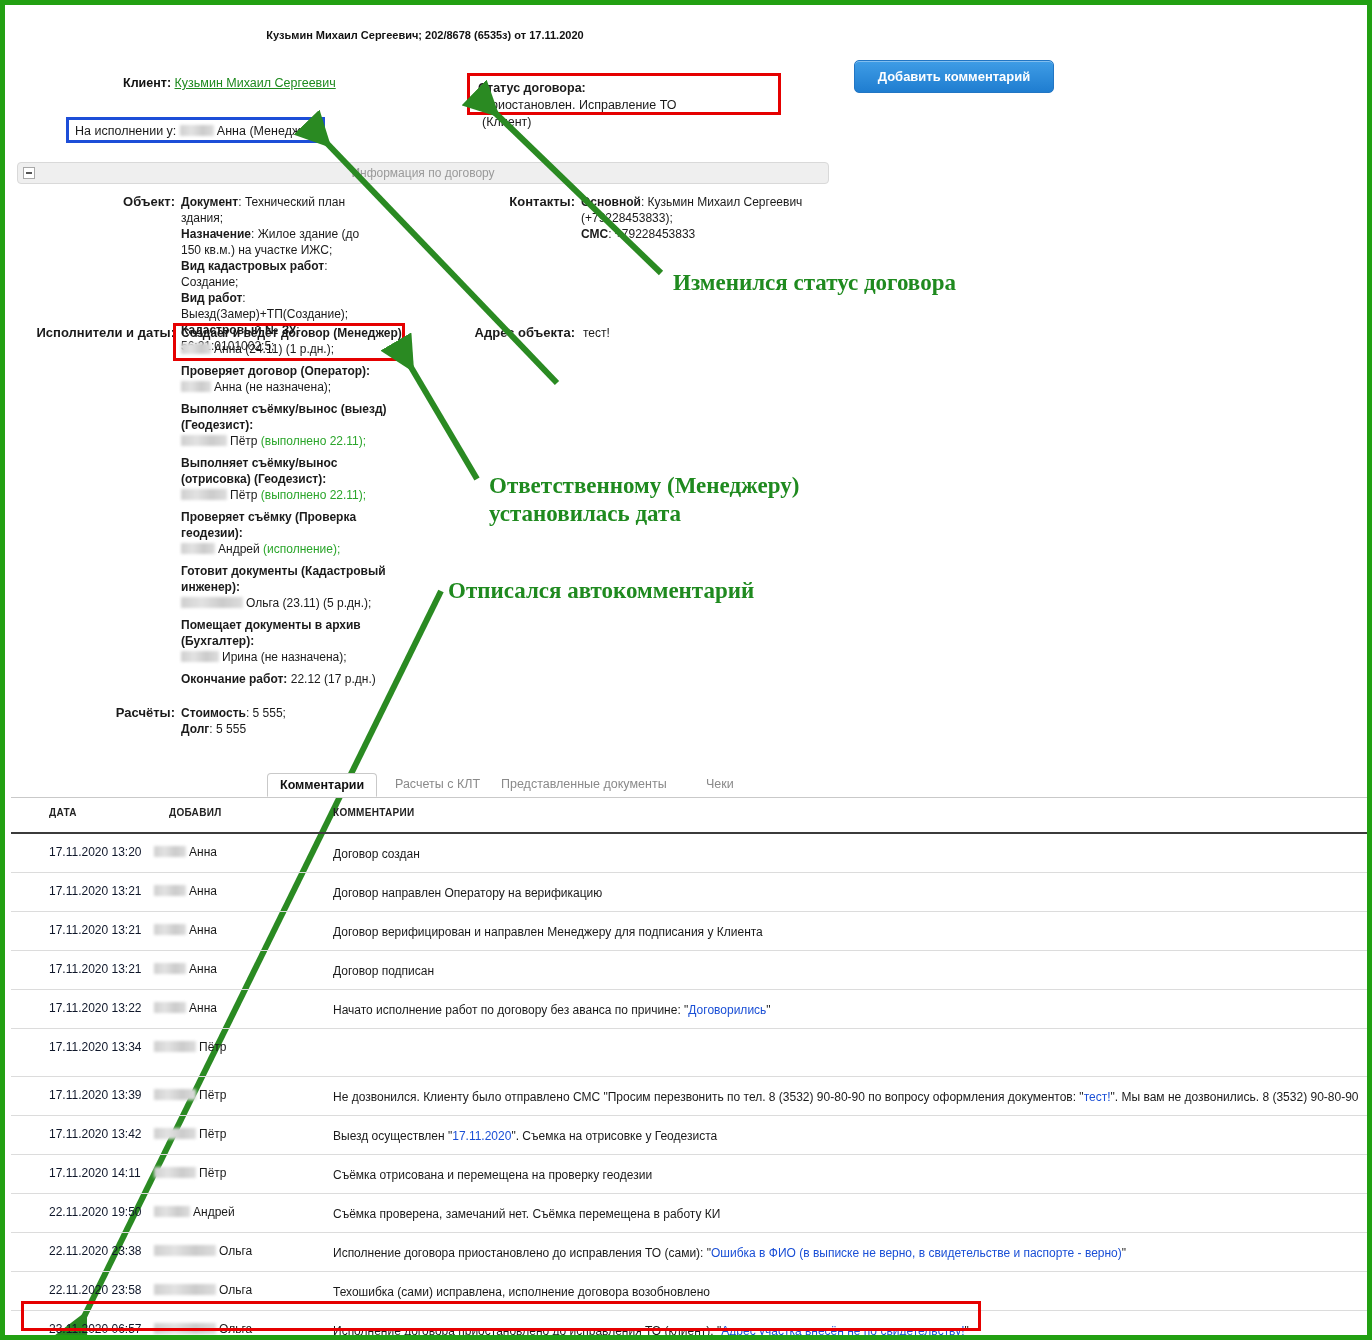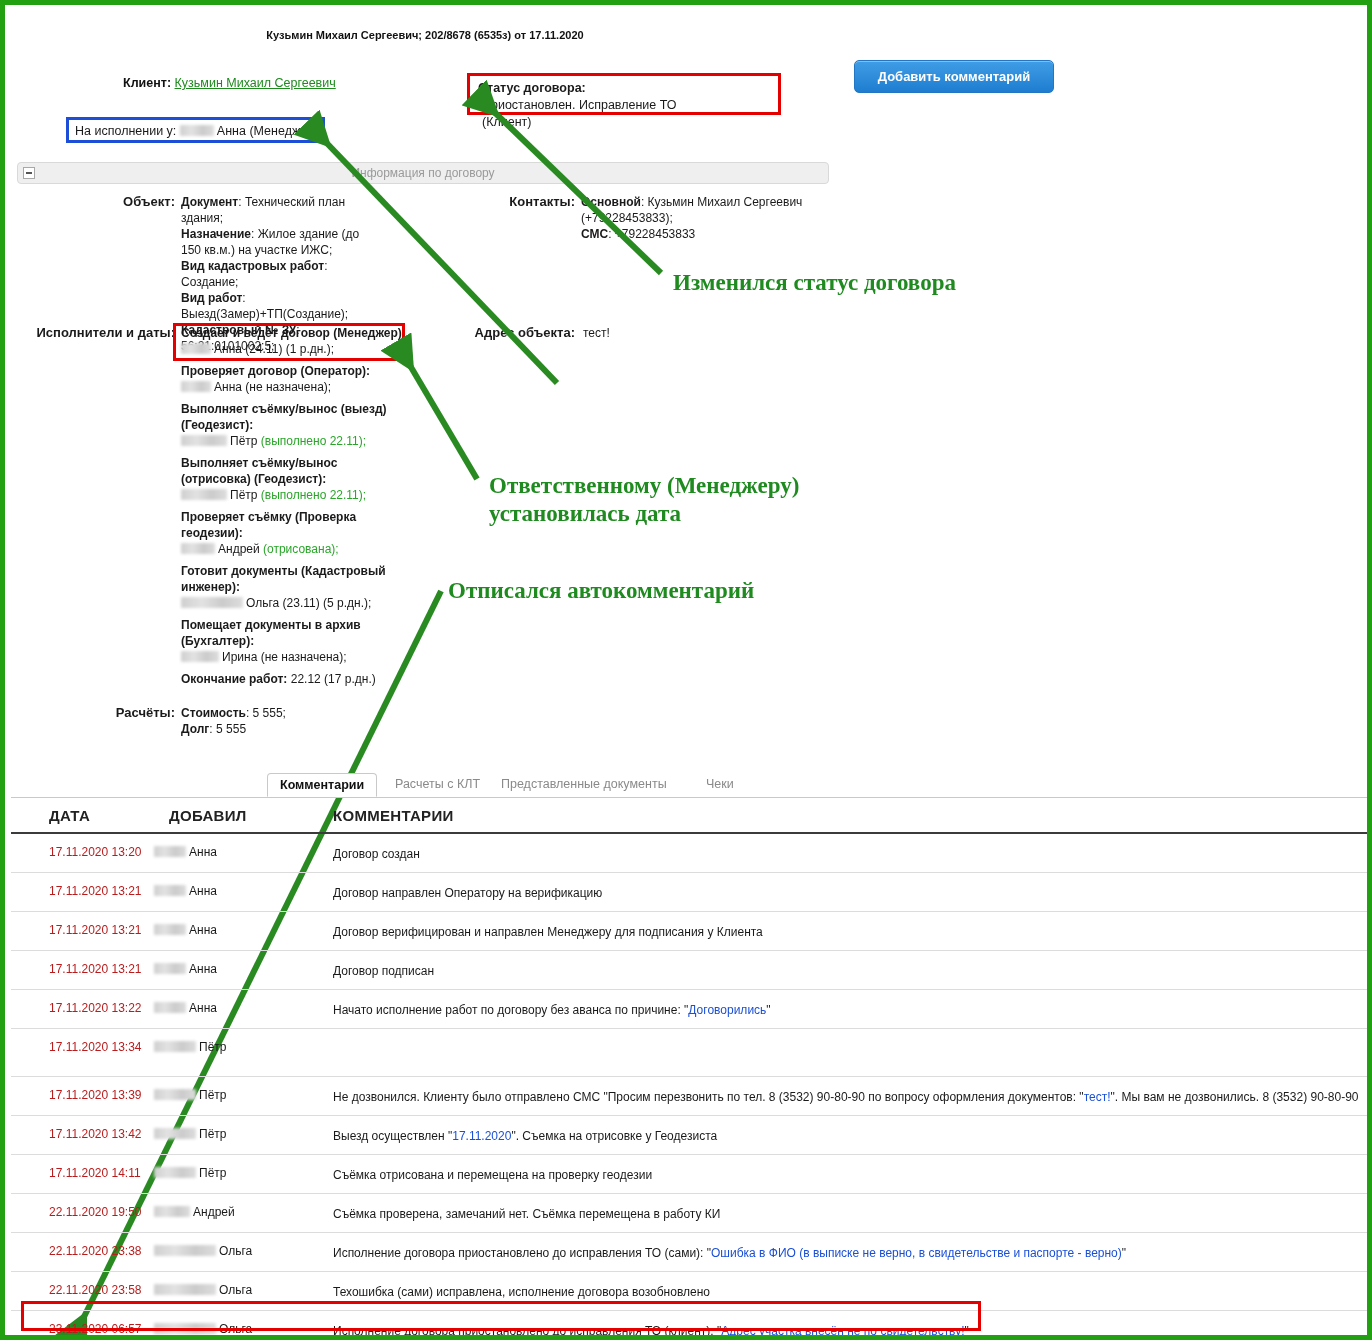--- a/index.html
+++ b/index.html
@@ -116,31 +116,31 @@
     color:#111;font-weight:bold;background:#ffffff;
     border:1px solid #c9c9c9;border-bottom:1px solid #ffffff;
     border-radius:4px 4px 0 0;
   }
   
   .tbl{position:absolute;left:6px;top:793px;width:1360px;}
   .thead{
     height:34px;border-bottom:2px solid #3b3b3b;position:relative;
   }
   .th{
-    position:absolute;top:9px;font-size:15px;letter-spacing:.3px;
+    position:absolute;top:9px;font-size:10px;letter-spacing:.3px;
     font-weight:bold;color:#222;text-transform:uppercase;
   }
   .c-date{left:38px;}
   .c-who{left:158px;}
   .c-txt{left:322px;}
   .trow{
     position:relative;border-bottom:1px solid #dcdcdc;
     min-height:38px;
   }
-  .trow .d{position:absolute;left:38px;top:11px;font-size:12px;color:#b91c1c;white-space:nowrap;}
+  .trow .d{position:absolute;left:38px;top:11px;font-size:12px;color:#0f172a;white-space:nowrap;}
   .trow .w{position:absolute;left:143px;top:11px;font-size:12px;color:#1a1a1a;white-space:nowrap;}
   .trow .t{position:absolute;left:322px;top:11px;right:4px;font-size:12px;color:#1a1a1a;line-height:19px;white-space:nowrap;overflow:hidden;}
   .trow.two{min-height:46px;}
   .trow.two .t{white-space:normal;}
   .lnk{color:#1a4fd6;}
   .hl-row{position:absolute;left:16px;width:960px;height:30px;border:3px solid #e50000;box-sizing:border-box;pointer-events:none;}
 </style>
 </head>
 <body>
 
@@ -204,21 +204,21 @@
       <span class="done">(выполнено 22.11);</span>
     </div>
     <div class="exec-item">
       <b>Выполняет съёмку/вынос (отрисовка) (Геодезист):</b><br>
       <span class="redact" style="width:46px"></span><span>Пётр</span>
       <span class="done">(выполнено 22.11);</span>
     </div>
     <div class="exec-item">
       <b>Проверяет съёмку (Проверка геодезии):</b><br>
       <span class="redact" style="width:34px"></span><span>Андрей</span>
-      <span class="done">(отрисована);</span>
+      <span class="done">(исполнение);</span>
     </div>
     <div class="exec-item">
       <b>Готовит документы (Кадастровый инженер):</b><br>
       <span class="redact" style="width:62px"></span><span>Ольга (23.11) (5 р.дн.);</span>
     </div>
     <div class="exec-item">
       <b>Помещает документы в архив (Бухгалтер):</b><br>
       <span class="redact" style="width:38px"></span><span>Ирина (не назначена);</span>
     </div>
     <div class="exec-item">

